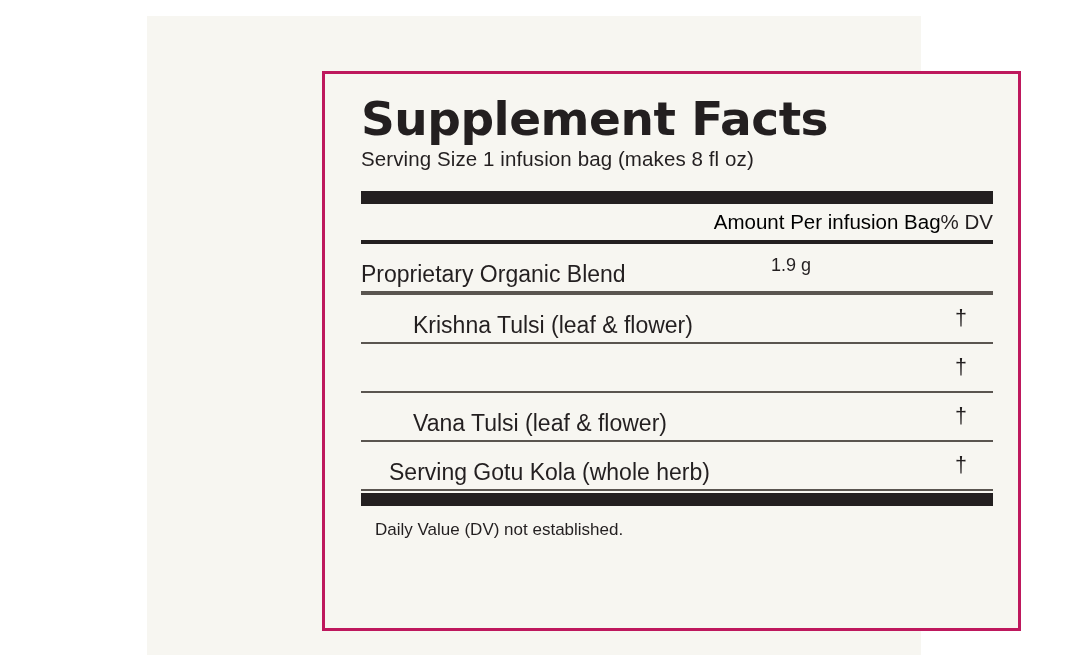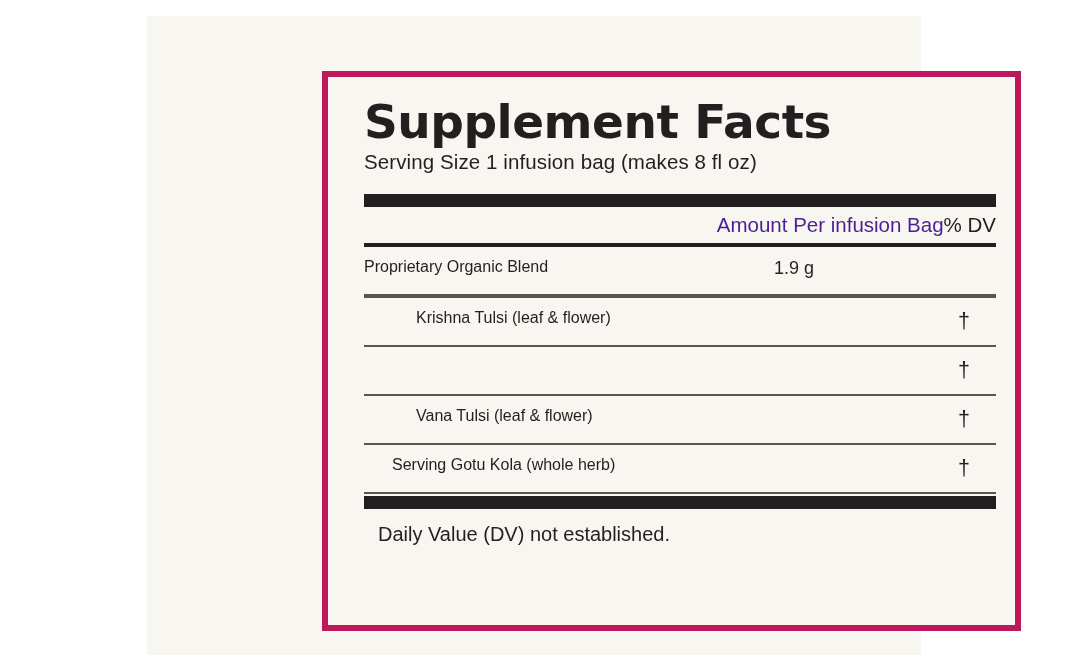--- a/index.html
+++ b/index.html
@@ -28,21 +28,21 @@
     height: 639px;
     background: #f7f6f1;
   }
   
   .facts-box {
     position: absolute;
     left: 175px;
     top: 55px;
     width: 699px;
     height: 560px;
-    border: 6px solid #be185d;
+    border: 3px solid #be185d;
     background: #f7f6f1;
     box-sizing: border-box;
   }
   .inner {
     position: absolute;
     left: 36px;
     top: 20px;
     width: 632px;
   }
   .title {
@@ -80,61 +80,61 @@
   }
   
   .hdr-row {
     display: flex;
     justify-content: flex-end;
     align-items: baseline;
     padding: 6px 0 6px 0;
   }
   .hdr-amount {
     font-size: 20.5px;
-    color: #4c1d95;
+    color: #000000;
     white-space: nowrap;
   }
   .hdr-dv {
     font-size: 20.5px;
     color: #231f20;
     white-space: nowrap;
   }
   
   .row {
     position: relative;
     display: flex;
     align-items: baseline;
     height: 47px;
   }
   .row .name {
-    font-size: 16px;
+    font-size: 23px;
     color: #231f20;
     white-space: nowrap;
     flex: 0 0 auto;
-    padding-top: 11px;
+    padding-top: 17px;
   }
   .row .amt {
     position: absolute;
     left: 410px;
     top: 11px;
     font-size: 18px;
     color: #231f20;
   }
   .row .dv {
     position: absolute;
     right: 26px;
     top: 11px;
     font-size: 21.5px;
     color: #231f20;
   }
   .indent-0 { margin-left: 0px; }
   .indent-1 { margin-left: 28px; }
   .indent-2 { margin-left: 52px; }
   .footnote {
-    font-size: 20px;
+    font-size: 17px;
     color: #231f20;
     padding: 14px 0 0 14px;
   }
 </style>
 </head>
 <body>
 
 <div class="page">
   <div class="label-panel">
 

